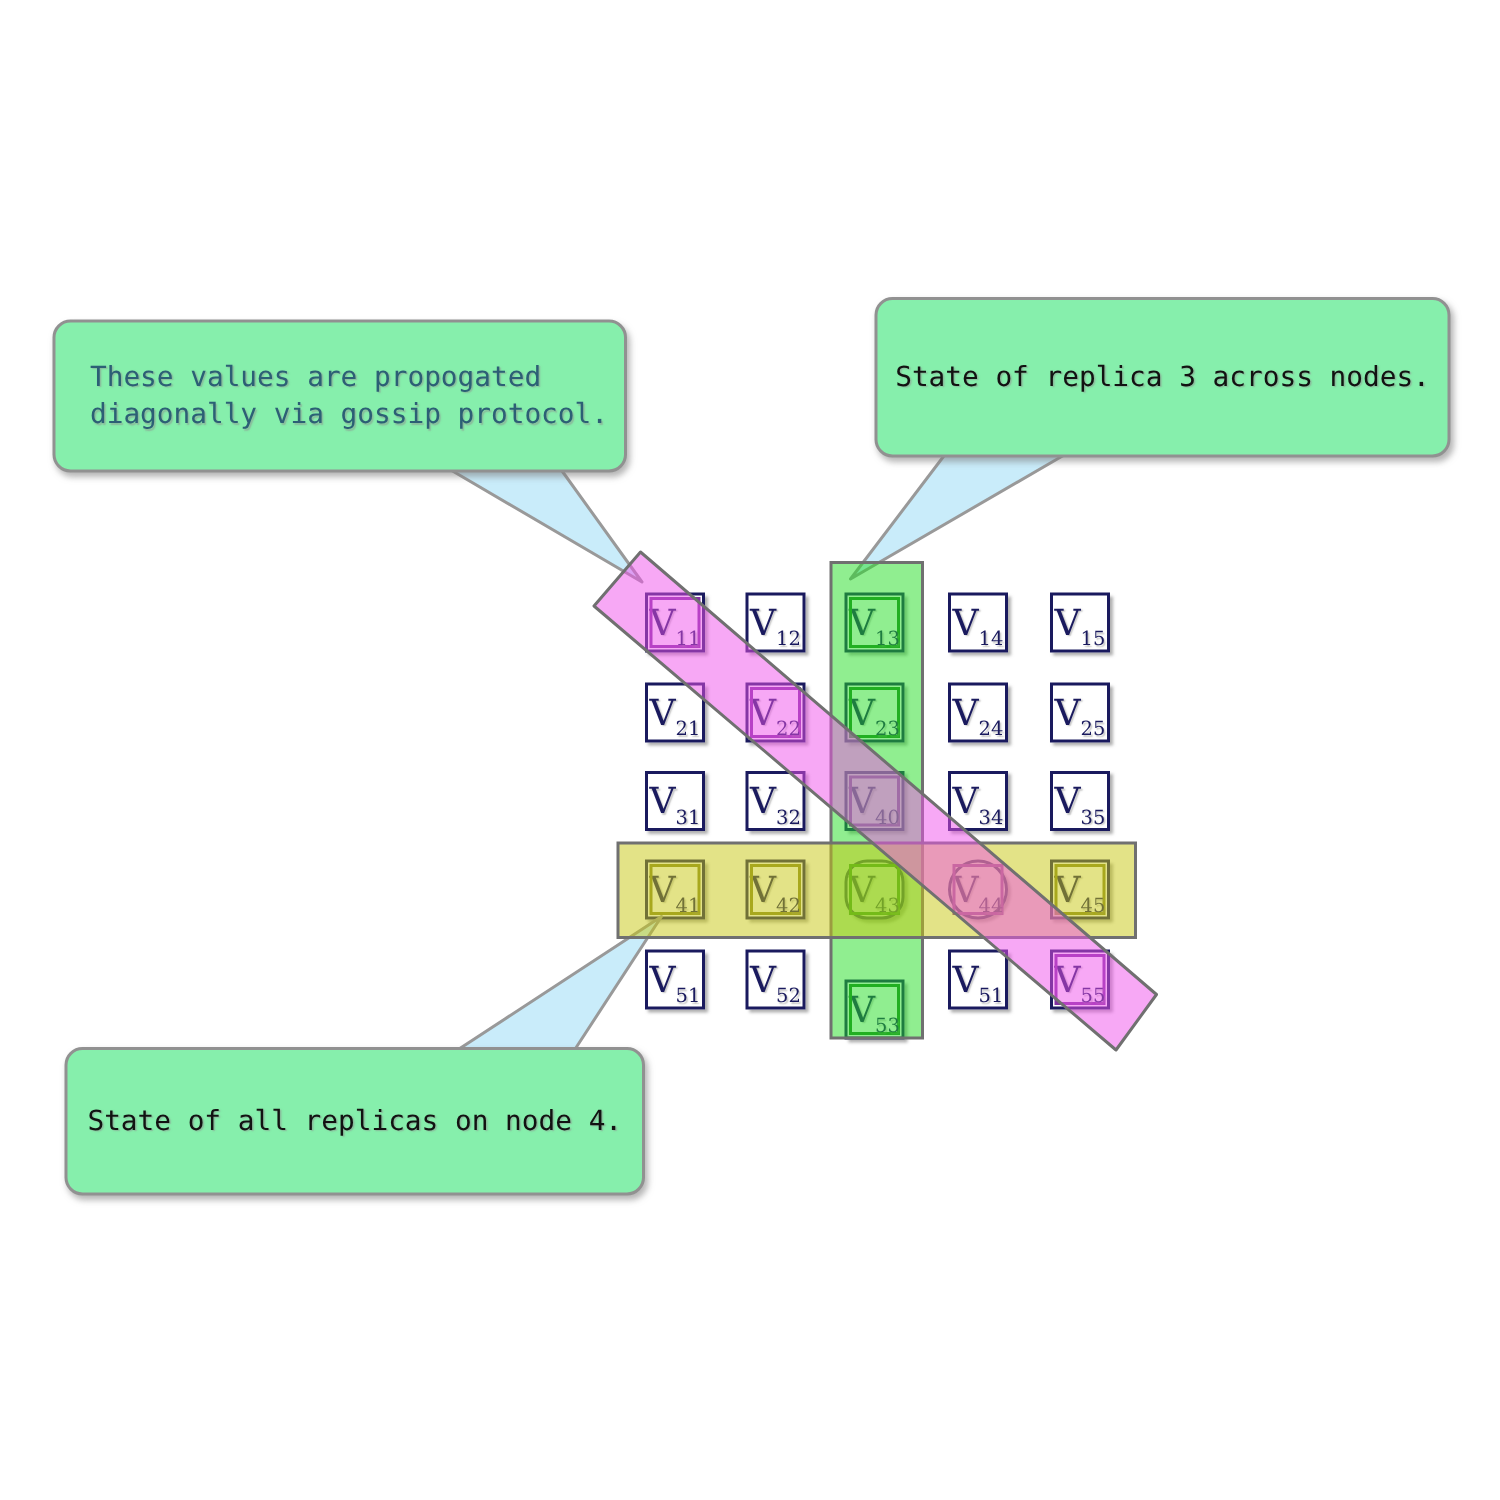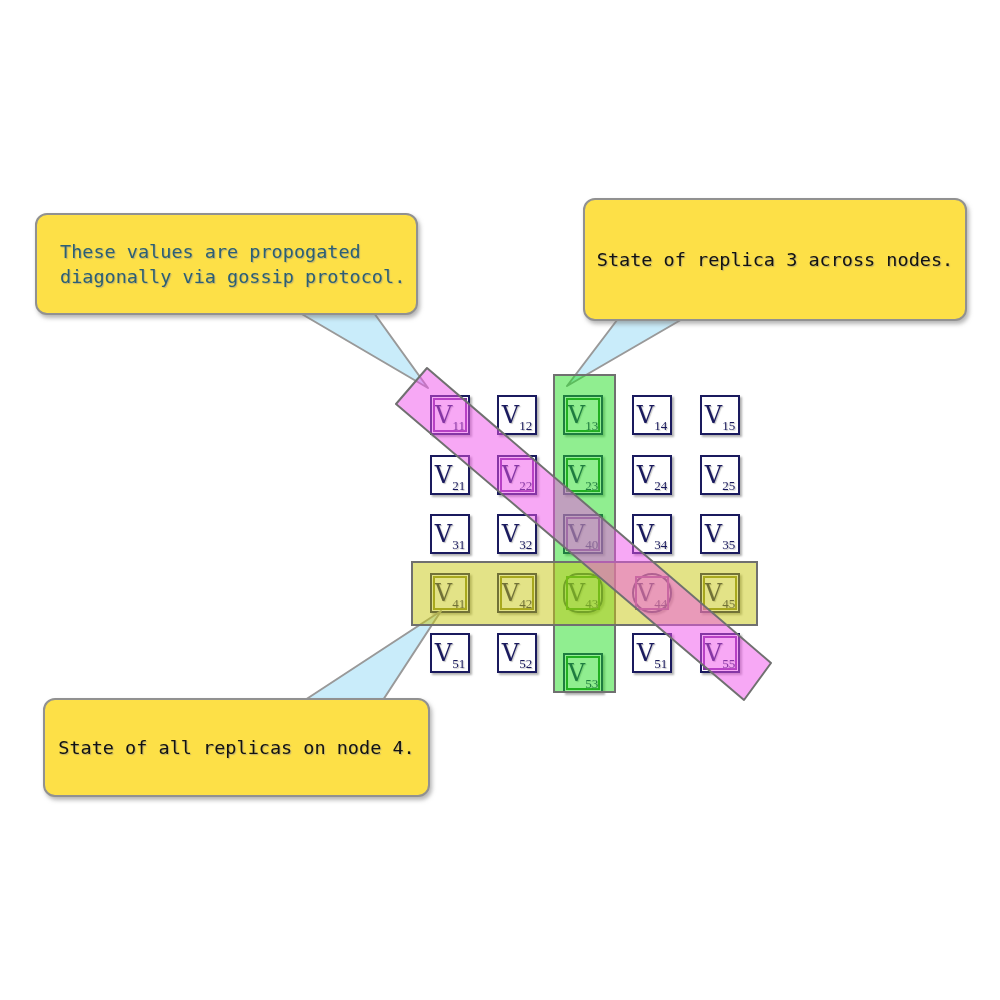--- a/index.html
+++ b/index.html
@@ -7,42 +7,42 @@
     position:relative;width:1000px;height:1000px;background:#ffffff;overflow:hidden;
     font-family:"DejaVu Sans Mono", monospace;
   }
   svg.layer{position:absolute;left:0;top:0;pointer-events:none;}
   #tails-layer{z-index:2;}
   #bands-layer{z-index:4;}
   #cells-layer{position:absolute;left:0;top:0;width:1000px;height:1000px;z-index:1;}
 
   .callout{
     position:absolute;z-index:3;
-    background:#fde047;
+    background:#86efac;
     border:2px solid #919191;
     border-radius:12px;
     box-shadow:2px 3px 4px rgba(120,120,120,0.55);
     display:flex;flex-direction:column;justify-content:center;
     font-size:18.5px;line-height:25px;
     text-shadow:1px 1px 1px rgba(140,140,140,0.55);
     box-sizing:border-box;
   }
   #callout-gossip{left:35px;top:213px;width:383px;height:102px;padding-left:23px;align-items:flex-start;}
-  #callout-replica{left:583px;top:198px;width:384px;height:123px;align-items:center;}
+  #callout-replica{left:583px;top:198px;width:384px;height:107px;align-items:center;}
   #callout-node{left:43px;top:698px;width:387px;height:99px;align-items:center;}
 
   .cell{
     position:absolute;width:40px;height:40px;box-sizing:border-box;
     border:2px solid #1a1a5e;background:#ffffff;
     box-shadow:2px 2px 2px rgba(110,110,110,0.55);
     display:flex;align-items:center;justify-content:center;
     font-family:"DejaVu Serif", serif;color:#1a1a5e;
   }
   .cell .glyph{font-size:24px;line-height:1;text-shadow:1px 1px 1px rgba(140,140,140,0.5);}
-  .cell sub{font-size:13px;line-height:1;vertical-align:baseline;position:relative;top:7px;left:0px;font-family:Liberation Serif, serif;}
+  .cell sub{font-size:13px;line-height:1;vertical-align:baseline;position:relative;top:7px;left:0px;}
   .inner-box{
     position:absolute;left:1px;top:1px;right:1px;bottom:1px;
     border:2px solid transparent;pointer-events:none;
   }
 </style>
 </head>
 <body>
 
 <div id="stage">
 

